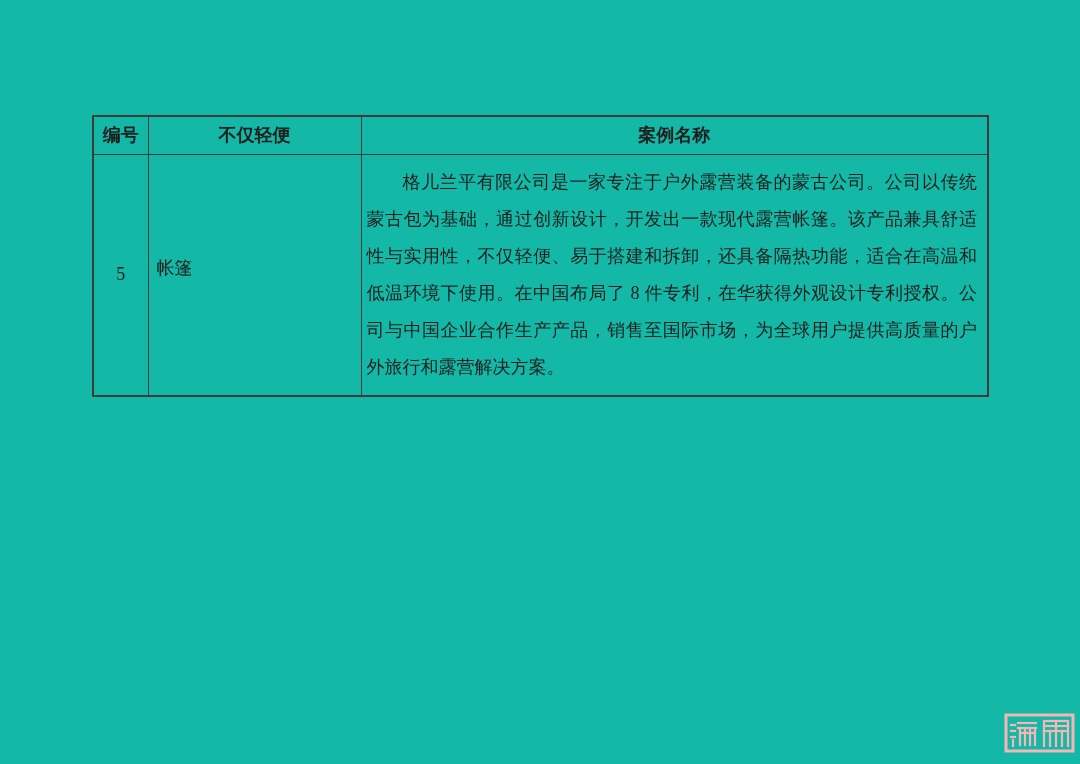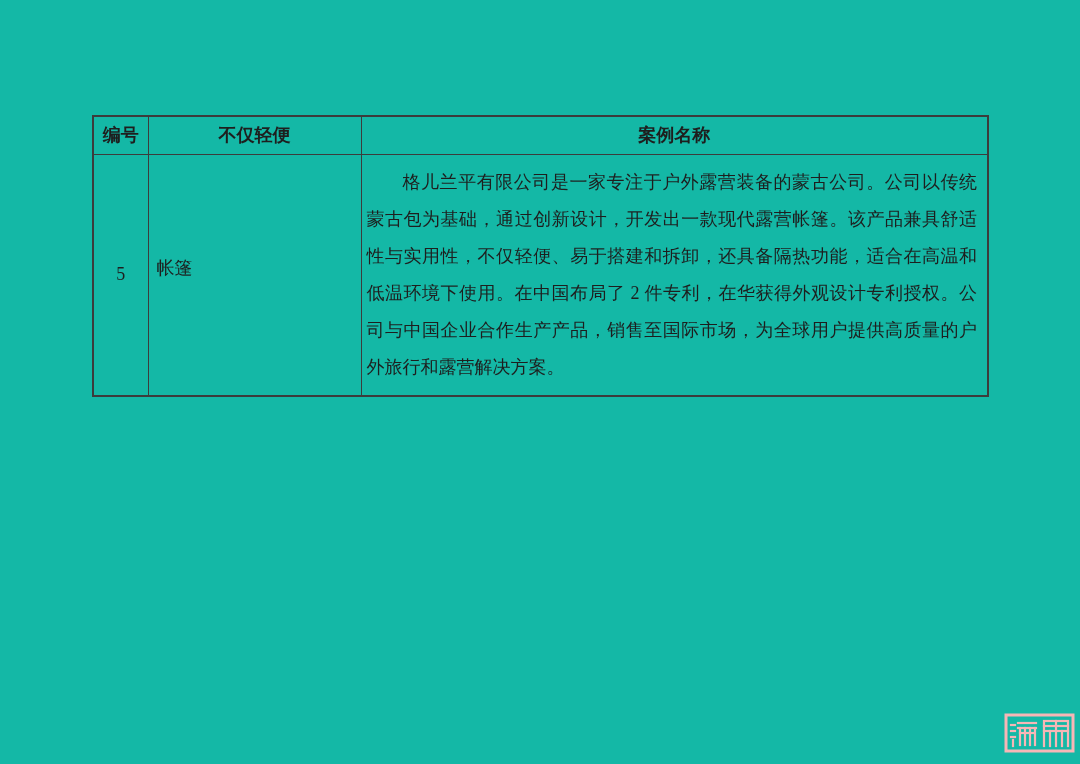--- a/index.html
+++ b/index.html
@@ -79,21 +79,21 @@
         <th>编号</th>
         <th>不仅轻便</th>
         <th>案例名称</th>
       </tr>
     </thead>
     <tbody>
       <tr>
         <td class="cell-number">5</td>
         <td class="cell-name">帐篷</td>
         <td class="cell-summary">
-          <p>格儿兰平有限公司是一家专注于户外露营装备的蒙古公司。公司以传统蒙古包为基础，通过创新设计，开发出一款现代露营帐篷。该产品兼具舒适性与实用性，不仅轻便、易于搭建和拆卸，还具备隔热功能，适合在高温和低温环境下使用。在中国布局了 2 件专利，在华获得外观设计专利授权。公司与中国企业合作生产产品，销售至国际市场，为全球用户提供高质量的户外旅行和露营解决方案。</p>
+          <p>格儿兰平有限公司是一家专注于户外露营装备的蒙古公司。公司以传统蒙古包为基础，通过创新设计，开发出一款现代露营帐篷。该产品兼具舒适性与实用性，不仅轻便、易于搭建和拆卸，还具备隔热功能，适合在高温和低温环境下使用。在中国布局了 8 件专利，在华获得外观设计专利授权。公司与中国企业合作生产产品，销售至国际市场，为全球用户提供高质量的户外旅行和露营解决方案。</p>
         </td>
       </tr>
     </tbody>
   </table>
 
   <div class="seal" style="color: rgb(247, 182, 182);">
     <svg viewBox="0 0 71 40" fill="none" stroke="currentColor" stroke-linecap="square">
 
       <rect x="2" y="2" width="67" height="36" stroke-width="3"></rect>
 

